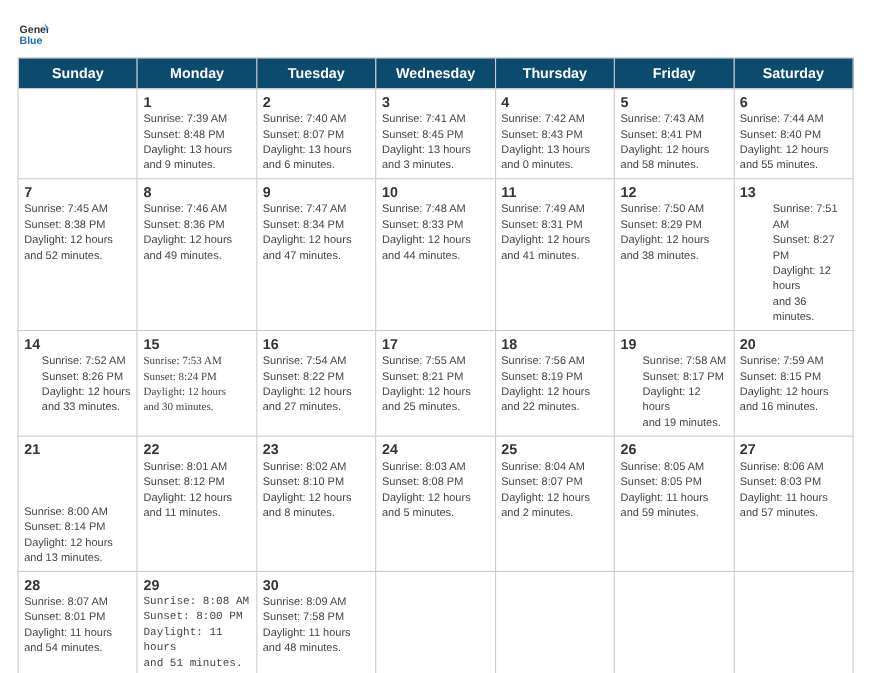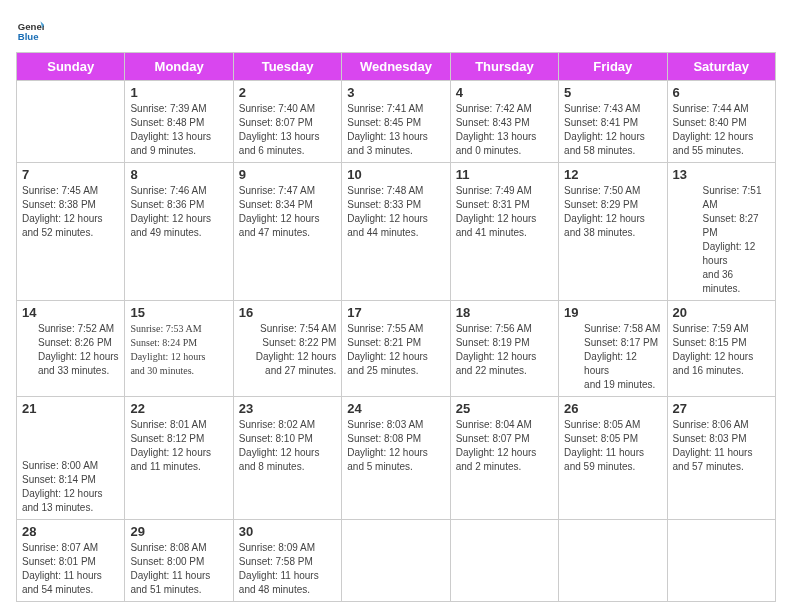--- a/index.html
+++ b/index.html
@@ -44,21 +44,21 @@
       font-size: 14px;
       color: #555;
     }
     .calendar {
       width: 100%;
       border-collapse: collapse;
       margin-top: 8px;
       font-size: 11px;
     }
     .calendar thead tr th {
-      background-color: #d946ef;
+      background-color: #0c4a6e;
       color: #fff;
       padding: 6px 4px;
       text-align: center;
       font-size: 13px;
       font-weight: bold;
       border: 1px solid #ccc;
       margin-left: 37px;
     }
     .calendar tbody tr td {
       border: 1px solid #ccc;
@@ -224,21 +224,21 @@
         </td>
         <td>
           <span class="day-number">15</span>
           <div class="day-info" style="white-space: pre-line; font-family: Liberation Serif, serif;">Sunrise: 7:53 AM
 Sunset: 8:24 PM
 Daylight: 12 hours
 and 30 minutes.</div>
         </td>
         <td>
           <span class="day-number">16</span>
-          <div class="day-info" style="white-space: pre-line; text-align: right;">Sunrise: 7:54 AM
+          <div class="day-info" style="white-space: pre-line;">Sunrise: 7:54 AM
 Sunset: 8:22 PM
 Daylight: 12 hours
 and 27 minutes.</div>
         </td>
         <td>
           <span class="day-number">17</span>
           <div class="day-info" style="white-space: pre-line;">Sunrise: 7:55 AM
 Sunset: 8:21 PM
 Daylight: 12 hours
 and 25 minutes.</div>
@@ -319,21 +319,21 @@
       <tr>
         <td>
           <span class="day-number">28</span>
           <div class="day-info" style="white-space: pre-line;">Sunrise: 8:07 AM
 Sunset: 8:01 PM
 Daylight: 11 hours
 and 54 minutes.</div>
         </td>
         <td>
           <span class="day-number">29</span>
-          <div class="day-info" style="white-space: pre-line;">Sunrise: 8:08 AM
+          <div class="day-info" style="white-space: pre-line; font-family: Liberation Mono, monospace;">Sunrise: 8:08 AM
 Sunset: 8:00 PM
 Daylight: 11 hours
 and 51 minutes.</div>
         </td>
         <td>
           <span class="day-number">30</span>
           <div class="day-info" style="white-space: pre-line;">Sunrise: 8:09 AM
 Sunset: 7:58 PM
 Daylight: 11 hours
 and 48 minutes.</div>

